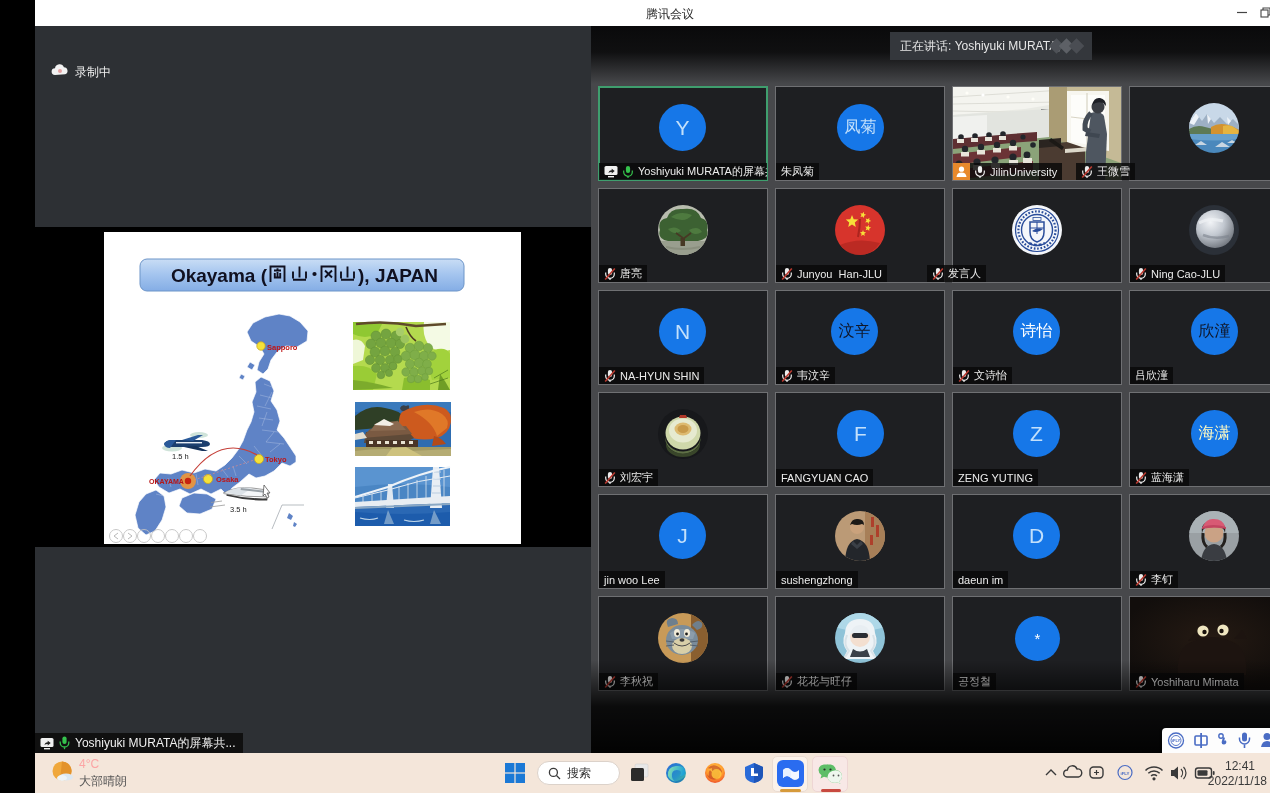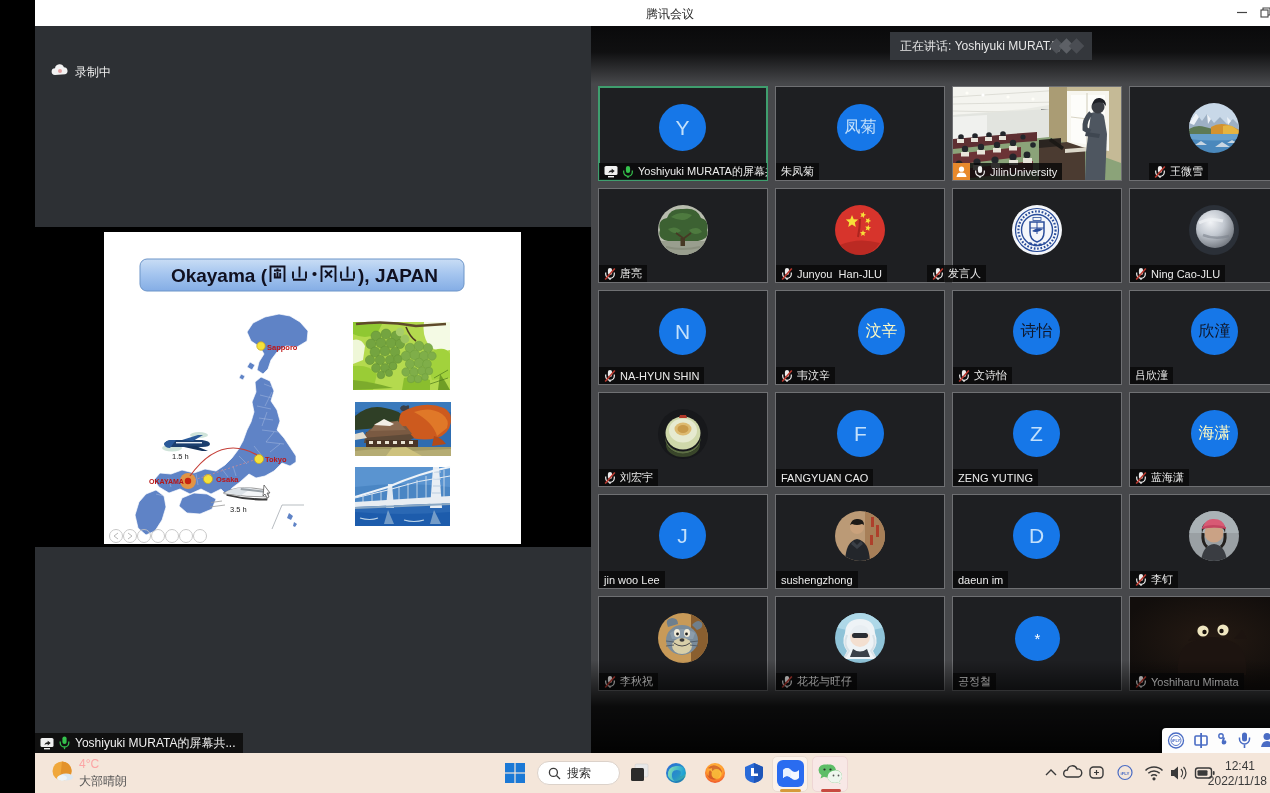--- a/index.html
+++ b/index.html
@@ -371,21 +371,21 @@
 <path d="M0 20 l7 -10 6 8 5 -7 7 9 6 -6 7 7 6 -5 6 6 0 6 -50 0 z" fill="#9db0c4"></path>
 <path d="M0 20 l7 -10 3 4 -5 8 z M18 11 l4 5 -3 5 z M38 14 l4 4 -3 4 z" fill="#eef3f8"></path>
 <path d="M0 26 q8 -5 16 -2 l8 2 0 6 -24 1 z" fill="#5d7a55"></path>
 <path d="M22 24 q8 -5 17 -2 q7 2 11 5 l0 5 -28 1 z" fill="#d3922e"></path>
 <path d="M34 23 q8 -2 12 2 l4 3 0 4 -16 1 z" fill="#e5b440"></path>
 <rect y="31" width="50" height="19" fill="#4a88bc"></rect>
 <path d="M0 31 h50 v5 q-25 3 -50 0 z" fill="#66a0cc"></path>
 <path d="M6 42 l6 -4 6 4 z M26 44 l7 -5 8 5 z M38 40 l5 -3 5 3 z" fill="#c8d6e2"></path>
       </g>
     </svg>
-    <div class="lbl" style="left:1114px;top:163px;max-width:168px">
+    <div class="lbl" style="left:1041px;top:163px;max-width:168px">
       <svg width="12" height="14" viewBox="0 0 12 14" style="flex:none">
         <rect x="3.9" y="1" width="4.2" height="7" rx="2.1" fill="#ededed"></rect>
         <path d="M1.7 5.5 v1.5 a4.3 4.3 0 0 0 8.6 0 V5.5" stroke="#ededed" fill="none" stroke-width="1.2"></path>
         <line x1="6" y1="11.3" x2="6" y2="13" stroke="#ededed" stroke-width="1.2"></line>
         <line x1="1.2" y1="12.5" x2="10.8" y2="1.5" stroke="#b93a30" stroke-width="1.7"></line>
       </svg>
       <span>王微雪</span>
     </div>
     <div class="cell" style="left:563px;top:188px;width:170px;height:95px"></div>
     <svg class="abs" style="left:623px;top:205px;width:50px;height:50px" viewBox="0 0 50 50">
@@ -491,32 +491,32 @@
     <div class="lbl" style="left:564px;top:367px;max-width:168px">
       <svg width="12" height="14" viewBox="0 0 12 14" style="flex:none">
         <rect x="3.9" y="1" width="4.2" height="7" rx="2.1" fill="#ededed"></rect>
         <path d="M1.7 5.5 v1.5 a4.3 4.3 0 0 0 8.6 0 V5.5" stroke="#ededed" fill="none" stroke-width="1.2"></path>
         <line x1="6" y1="11.3" x2="6" y2="13" stroke="#ededed" stroke-width="1.2"></line>
         <line x1="1.2" y1="12.5" x2="10.8" y2="1.5" stroke="#b93a30" stroke-width="1.7"></line>
       </svg>
       <span>NA-HYUN SHIN</span>
     </div>
     <div class="cell" style="left:740px;top:290px;width:170px;height:95px"></div>
-    <div class="avatar" style="left:823px;top:308px;width:47px;height:47px;font-size:16px;color:#fef9c3">汶辛</div>
+    <div class="avatar" style="left:796px;top:308px;width:47px;height:47px;font-size:16px;color:#0f172a">汶辛</div>
     <div class="lbl" style="left:741px;top:367px;max-width:168px">
       <svg width="12" height="14" viewBox="0 0 12 14" style="flex:none">
         <rect x="3.9" y="1" width="4.2" height="7" rx="2.1" fill="#ededed"></rect>
         <path d="M1.7 5.5 v1.5 a4.3 4.3 0 0 0 8.6 0 V5.5" stroke="#ededed" fill="none" stroke-width="1.2"></path>
         <line x1="6" y1="11.3" x2="6" y2="13" stroke="#ededed" stroke-width="1.2"></line>
         <line x1="1.2" y1="12.5" x2="10.8" y2="1.5" stroke="#b93a30" stroke-width="1.7"></line>
       </svg>
       <span>韦汶辛</span>
     </div>
     <div class="cell" style="left:917px;top:290px;width:170px;height:95px"></div>
-    <div class="avatar" style="left:978px;top:308px;width:47px;height:47px;font-size:16px;color:#0f172a">诗怡</div>
+    <div class="avatar" style="left:978px;top:308px;width:47px;height:47px;font-size:16px;color:#ffffff">诗怡</div>
     <div class="lbl" style="left:918px;top:367px;max-width:168px">
       <svg width="12" height="14" viewBox="0 0 12 14" style="flex:none">
         <rect x="3.9" y="1" width="4.2" height="7" rx="2.1" fill="#ededed"></rect>
         <path d="M1.7 5.5 v1.5 a4.3 4.3 0 0 0 8.6 0 V5.5" stroke="#ededed" fill="none" stroke-width="1.2"></path>
         <line x1="6" y1="11.3" x2="6" y2="13" stroke="#ededed" stroke-width="1.2"></line>
         <line x1="1.2" y1="12.5" x2="10.8" y2="1.5" stroke="#b93a30" stroke-width="1.7"></line>
       </svg>
       <span>文诗怡</span>
     </div>
     <div class="cell" style="left:1094px;top:290px;width:170px;height:95px"></div>

